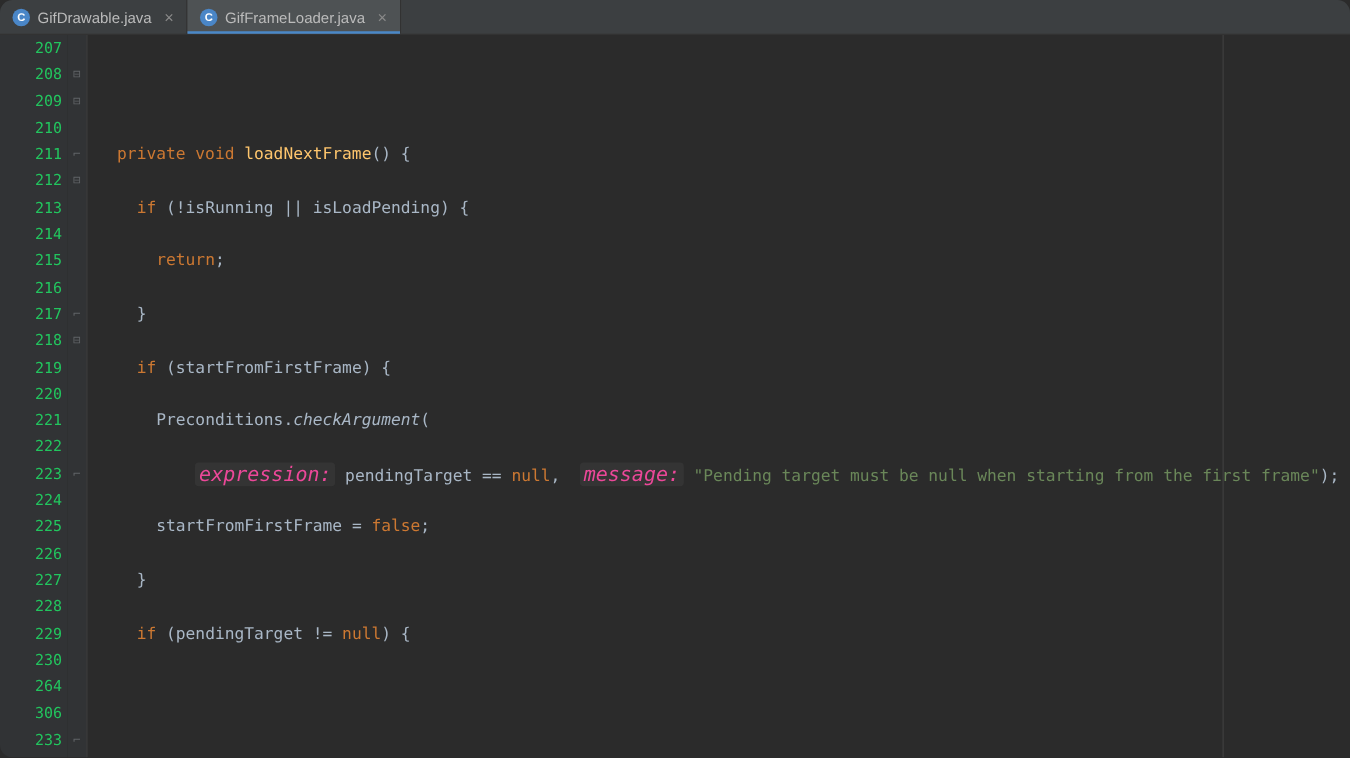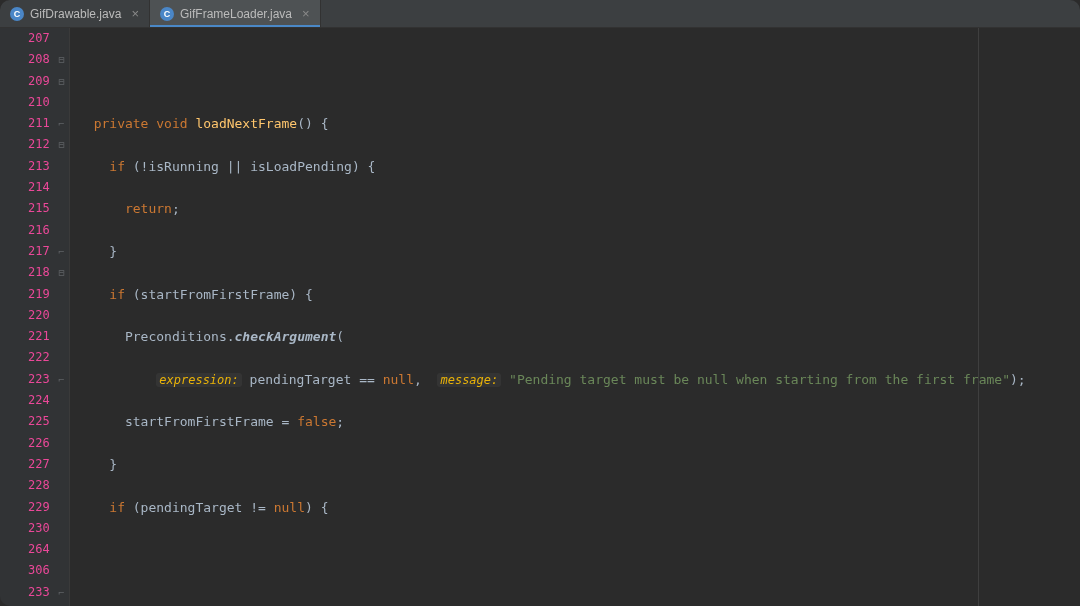--- a/index.html
+++ b/index.html
@@ -55,21 +55,21 @@
     margin-left: 4px;
   }
   .editor {
     display: flex;
     height: calc(100% - 28px);
   }
   .gutter {
     width: 54px;
     text-align: right;
     padding-right: 12px;
-    color: #ec4899;
+    color: #22c55e;
     background: #313335;
     line-height: 21.3px;
     font-size: 12px;
     user-select: none;
     padding-left: 28px;
   }
   .fold-gutter {
     width: 16px;
     background: #313335;
     border-right: 1px solid #3a3a3a;
@@ -90,22 +90,22 @@
     position: absolute;
     top: 0; bottom: 0;
     left: 908px;
     width: 1px;
     background: #3f3f3f;
   }
   .code-line { display: block; height: 21.3px; }
   .kw { color: #cc7832; text-align: center; }
   .mth { color: #ffc66d; }
   .str { color: #6a8759; }
-  .hint { color: #eab308; background: rgba(120,120,120,0.12); padding: 0 3px; border-radius: 3px; font-style: italic; font-size: 12px; margin-top: 36px;}
-  .ital { font-style: italic; font-weight: bold; }
+  .hint { color: #ec4899; background: rgba(120,120,120,0.12); padding: 0 3px; border-radius: 3px; font-style: italic; font-size: 16px; margin-top: 36px;}
+  .ital { font-style: italic; }
 </style>
 </head>
 <body>
 
 <div class="tabs">
   <div class="tab">
     <span class="file-icon">C</span>
     <span>GifDrawable.java</span>
     <span class="close-x">×</span>
   </div>

